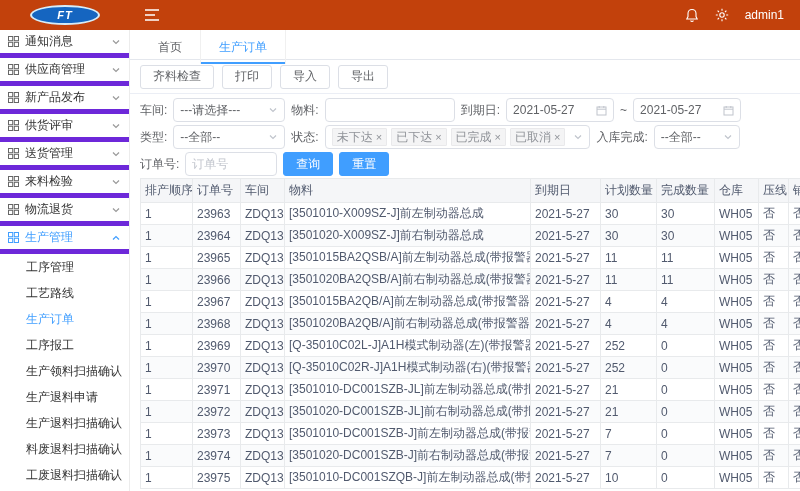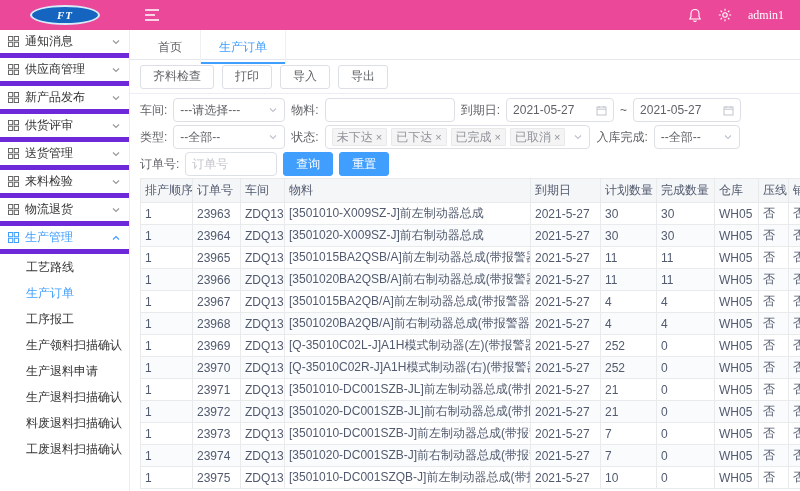--- a/index.html
+++ b/index.html
@@ -1,21 +1,21 @@
 <!DOCTYPE html>
 <html><head>
 <meta charset="utf-8">
 <style>
   * { margin:0; padding:0; box-sizing:border-box; }
   html,body { width:800px; height:491px; overflow:hidden; background:#fff;
     font-family:"Liberation Sans","DejaVu Sans",sans-serif; font-size:12px; color:#333; }
   .page { width:800px; height:491px; display:flex; flex-direction:column; overflow:hidden; }
 
   
-  .topbar { height:30px; flex:0 0 30px; background:#ec4899; display:flex; align-items:center;font-family:Liberation Serif, serif; }
+  .topbar { height:30px; flex:0 0 30px; background:#c2410c; display:flex; align-items:center; }
   .logo-wrap { width:130px; display:flex; justify-content:center; align-items:center; }
   .logo { width:70px; height:20px; background:#1565c0; border:2px solid #d6ecf8; border-radius:50%;
     display:flex; align-items:center; justify-content:center; color:#fff; font-style:italic;
     font-weight:bold; font-size:11px; letter-spacing:1px; }
   .hamburger { margin-left:14px; color:#fff; display:flex; align-items:center; cursor:pointer; }
   .topbar-spacer { flex:1; }
   .topbar-right { display:flex; align-items:center; gap:16px; padding-right:16px; color:#fff; }
   .tb-icon { display:flex; align-items:center; cursor:pointer; }
   .username { font-size:12px; }
 
@@ -236,20 +236,21 @@
                 <rect x="6.3" y="6.3" width="4.2" height="4.2" fill="none" stroke="currentColor"></rect>
               </svg>
             </span>
             <span class="mi-label">生产管理</span>
             <span class="mi-arrow">
               <svg width="10" height="10" viewBox="0 0 10 10">
                 <polyline points="2,6.5 5,3.5 8,6.5" fill="none" stroke="currentColor" stroke-width="1.2"></polyline>
               </svg>
             </span>
           </div>
+          <div class="side-subitem">工序管理</div>
           <div class="side-subitem">工艺路线</div>
           <div class="side-subitem active">生产订单</div>
           <div class="side-subitem">工序报工</div>
           <div class="side-subitem">生产领料扫描确认</div>
           <div class="side-subitem">生产退料申请</div>
           <div class="side-subitem">生产退料扫描确认</div>
           <div class="side-subitem">料废退料扫描确认</div>
           <div class="side-subitem">工废退料扫描确认</div>
         </nav>
     </aside>

